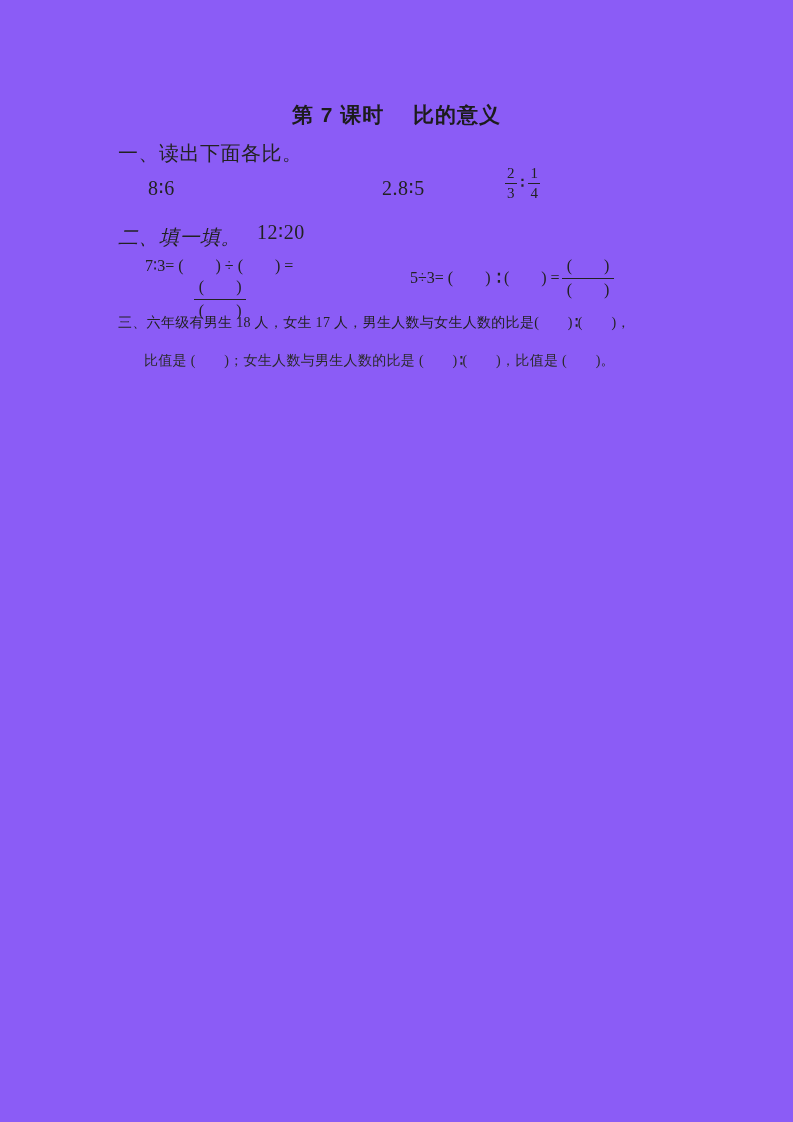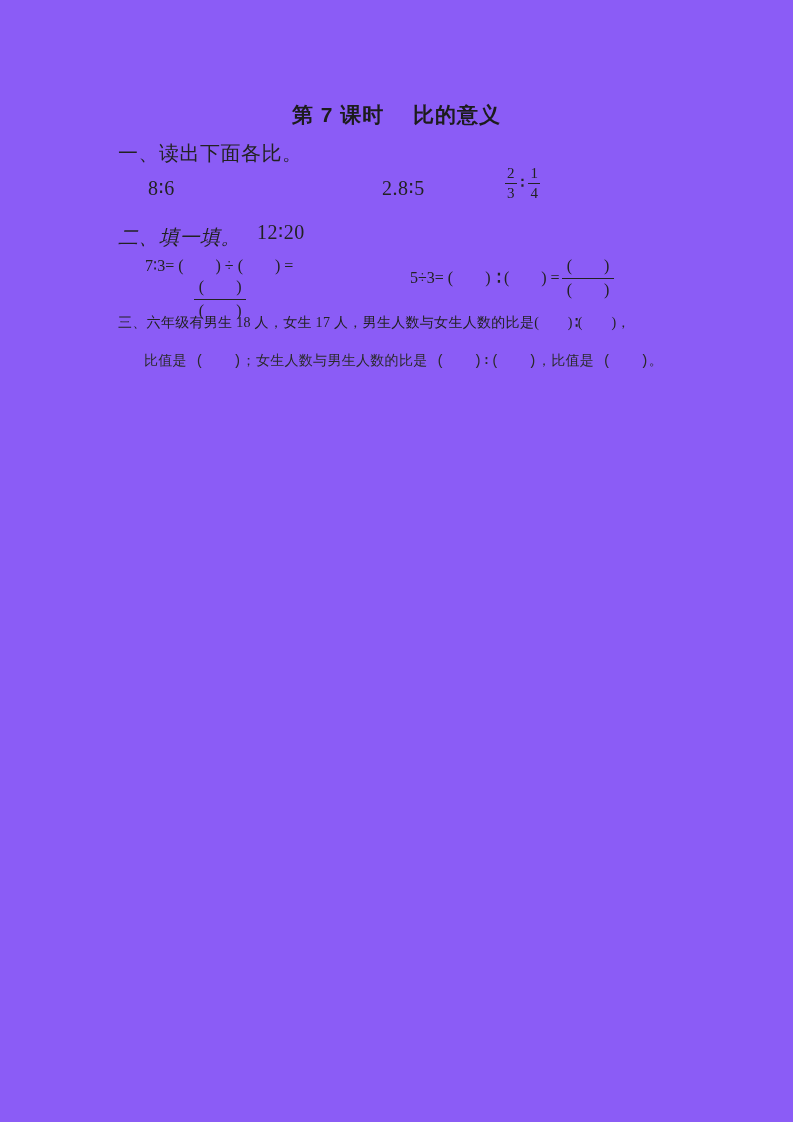--- a/index.html
+++ b/index.html
@@ -78,21 +78,21 @@
   .problem-line {
     position: absolute;
     font-size: 14px;
     letter-spacing: 0.3px;
     white-space: nowrap;
   }
   .line-1 { left: 118px; top: 314px; }
   .line-2 {
     left: 144px;
     top: 352px;
-    font-family: Liberation Mono, monospace;
+    font-family: Liberation Serif, serif;
     color: #2a2a2a;
   }
 </style>
 </head>
 <body>
 
 <div class="page">
 
   <h1 class="page-title">第 7 课时　 比的意义</h1>
 

